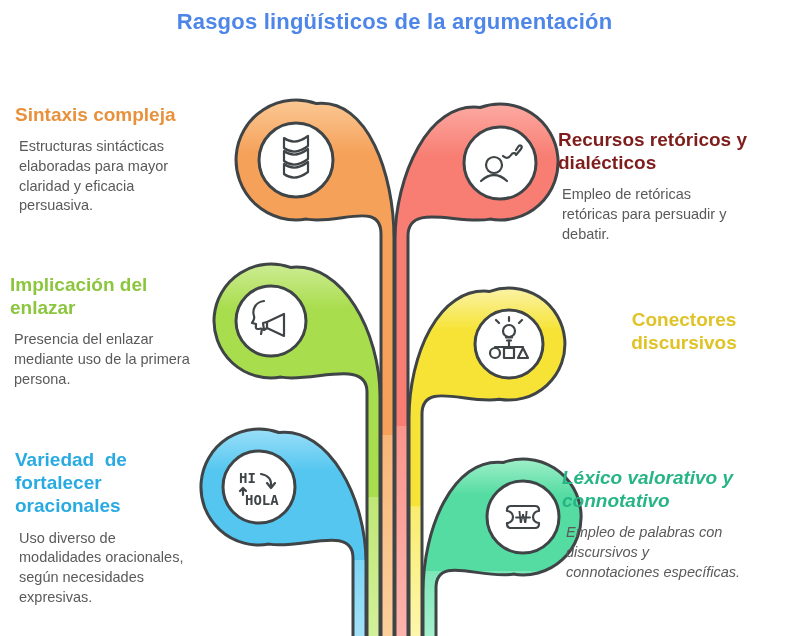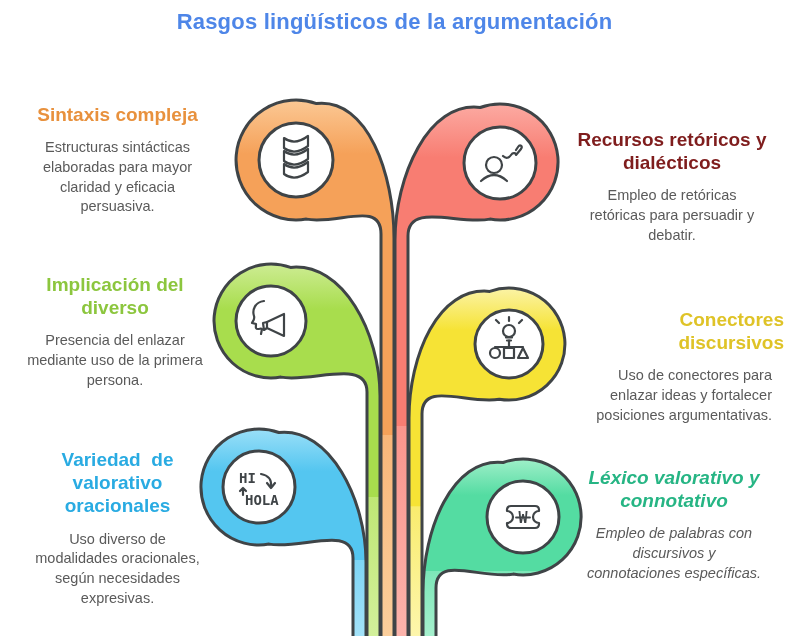--- a/index.html
+++ b/index.html
@@ -7,23 +7,23 @@
     width:789px;height:636px;position:relative;overflow:hidden;background:#ffffff;
     font-family:"Liberation Sans",sans-serif;
   }
   .stage{position:absolute;inset:0;}
   .title{
     position:absolute;top:9px;left:0;width:789px;text-align:center;
     font-size:22px;font-weight:bold;color:#4e86e8;letter-spacing:.2px;
   }
   .tblock{position:absolute;}
   .tblock .hd{font-size:19px;font-weight:bold;line-height:1.22;white-space:pre-wrap;margin:0 0 11px 0;}
-  .tblock .bd{font-size:14.5px;line-height:1.36;color:#5a5a5a;white-space:pre-wrap;margin:12px;}
-  .center{text-align:center;}
-  .leftal{text-align:right;}
+  .tblock .bd{font-size:14.5px;line-height:1.36;color:#5a5a5a;white-space:pre-wrap;margin:4px;}
+  .center{text-align:left;}
+  .leftal{text-align:center;}
   .c0{color:#e8913d}.c1{color:#7f1d1d}.c2{color:#8cc63e}
   .c3{color:#dfc327}.c4{color:#29abe2}.c5{color:#26b584}
   .b0{left:15px;top:103px;width:205px;}
   .b1{left:558px;top:128px;width:228px;}
   .b2{left:10px;top:273px;width:210px;}
   .b3{left:584px;top:308px;width:200px;}
   .b4{left:15px;top:448px;width:205px;}
   .b5{left:562px;top:466px;width:224px;font-style:italic;}
   svg text.iconword{font-family:"DejaVu Sans Mono",monospace;font-weight:bold;fill:#3f4447;}
 </style>
@@ -155,37 +155,34 @@
   <div class="tblock b1 center">
     <p class="hd c1">Recursos retóricos y
 dialécticos</p>
     <p class="bd">Empleo de retóricas
 retóricas para persuadir y
 debatir.</p>
   </div>
 
   <div class="tblock b2 center">
     <p class="hd c2">Implicación del
-diverso</p>
+enlazar</p>
     <p class="bd">Presencia del enlazar
 mediante uso de la primera
 persona.</p>
   </div>
 
   <div class="tblock b3 leftal">
     <p class="hd c3">Conectores
 discursivos</p>
-    <p class="bd">Uso de conectores para
-enlazar ideas y fortalecer
-posiciones argumentativas.</p>
   </div>
 
   <div class="tblock b4 center">
     <p class="hd c4">Variedad  de
-valorativo
+fortalecer
 oracionales</p>
     <p class="bd">Uso diverso de
 modalidades oracionales,
 según necesidades
 expresivas.</p>
   </div>
 
   <div class="tblock b5 center">
     <p class="hd c5">Léxico valorativo y
 connotativo</p>

